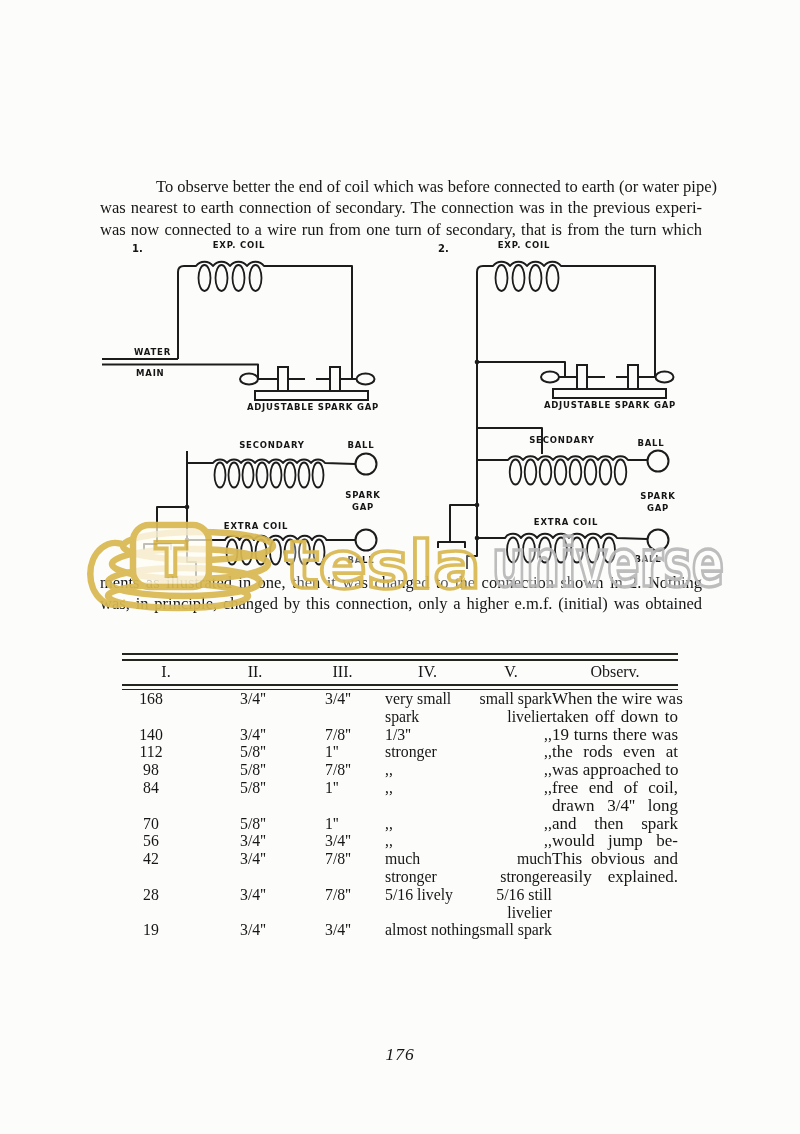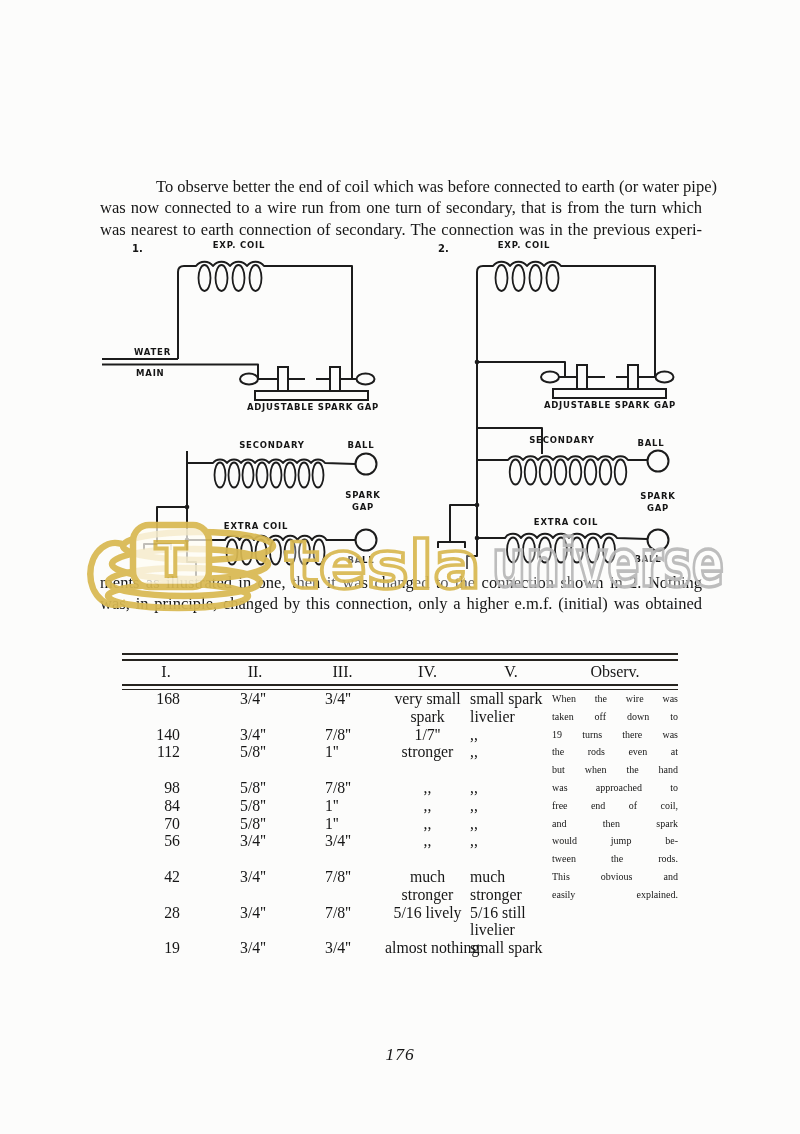--- a/index.html
+++ b/index.html
@@ -24,38 +24,38 @@
   .wm-text{font-family:"DejaVu Sans",sans-serif;font-weight:bold;}
   
   .tbl-rule{position:absolute;left:122px;width:556px;background:#26241f;}
   .t-head{position:absolute;left:122px;top:663px;width:556px;display:grid;
           grid-template-columns:88px 90px 85px 85px 82px 126px;font-size:16px;}
   .t-head div{text-align:center;}
   .t-body{position:absolute;left:122px;top:690px;width:556px;}
   .t-row{display:grid;grid-template-columns:88px 90px 85px 85px 82px 126px;
          height:17.8px;line-height:17.8px;font-size:15.8px;}
   .t-cell{white-space:nowrap;overflow:visible;}
-  .t-cell.c0{text-align:right;padding-right:30px;}
+  .t-cell.c0{text-align:center;padding-right:30px;}
   .t-cell.c1{text-align:left;padding-left:30px;}
   .t-cell.c2{text-align:left;padding-left:25px;}
-  .t-cell.c3{text-align:center;}
-  .t-cell.c4{text-align:left;}
-  .t-cell.c5{text-align:justify;text-align-last:justify;font-size:10px;}
+  .t-cell.c3{text-align:left;}
+  .t-cell.c4{text-align:right;}
+  .t-cell.c5{text-align:justify;text-align-last:justify;font-size:17px;}
   .page-num{position:absolute;left:0;top:1044px;width:800px;text-align:center;
             font-style:italic;font-size:17.5px;letter-spacing:1px;}
 </style>
 </head>
 <body>
 
 <div class="page">
 
   <div class="para" style="top:176px;">
     <div class="pline indent">To observe better the end of coil which was before connected to earth (or water pipe)</div>
+    <div class="pline">was nearest to earth connection of secondary. The connection was in the previous experi-</div>
     <div class="pline">was now connected to a wire run from one turn of secondary, that is from the turn which</div>
-    <div class="pline">was nearest to earth connection of secondary. The connection was in the previous experi-</div>
   </div>
 
   <svg class="diagram" width="620" height="362" viewBox="0 0 620 362">
 
     <text class="dnum" x="32" y="14">1.</text>
     <text class="dlab" x="139" y="10" text-anchor="middle">EXP. COIL</text>
 
     <path class="wire" d="M78,121 L78,34 Q78,28 84,28 L96,28 a10,9 0 0 1 17,0 a10,9 0 0 1 17,0 a10,9 0 0 1 17,0 a10,9 0 0 1 17,0 L252,28 L252,141"></path>
     <ellipse class="loop" cx="104.5" cy="40" rx="6" ry="13"></ellipse>
     <ellipse class="loop" cx="121.5" cy="40" rx="6" ry="13"></ellipse>
@@ -185,79 +185,71 @@
         <div class="t-cell c1"></div>
         <div class="t-cell c2"></div>
         <div class="t-cell c3">spark</div>
         <div class="t-cell c4">livelier</div>
         <div class="t-cell c5">taken off down to</div>
       </div>
       <div class="t-row">
         <div class="t-cell c0">140</div>
         <div class="t-cell c1">3/4''</div>
         <div class="t-cell c2">7/8''</div>
-        <div class="t-cell c3">1/7''</div>
+        <div class="t-cell c3">1/3''</div>
         <div class="t-cell c4">,,</div>
         <div class="t-cell c5">19 turns there was</div>
       </div>
       <div class="t-row">
         <div class="t-cell c0">112</div>
         <div class="t-cell c1">5/8''</div>
         <div class="t-cell c2">1''</div>
         <div class="t-cell c3">stronger</div>
         <div class="t-cell c4">,,</div>
         <div class="t-cell c5">the rods even at</div>
+      </div>
+      <div class="t-row">
+        <div class="t-cell c0">98</div>
+        <div class="t-cell c1">5/8''</div>
+        <div class="t-cell c2">7/8''</div>
+        <div class="t-cell c3">,,</div>
+        <div class="t-cell c4">,,</div>
+        <div class="t-cell c5">was approached to</div>
+      </div>
+      <div class="t-row">
+        <div class="t-cell c0">84</div>
+        <div class="t-cell c1">5/8''</div>
+        <div class="t-cell c2">1''</div>
+        <div class="t-cell c3">,,</div>
+        <div class="t-cell c4">,,</div>
+        <div class="t-cell c5">free end of coil,</div>
       </div>
       <div class="t-row">
         <div class="t-cell c0"></div>
         <div class="t-cell c1"></div>
         <div class="t-cell c2"></div>
         <div class="t-cell c3"></div>
         <div class="t-cell c4"></div>
-        <div class="t-cell c5">but when the hand</div>
-      </div>
-      <div class="t-row">
-        <div class="t-cell c0">98</div>
-        <div class="t-cell c1">5/8''</div>
-        <div class="t-cell c2">7/8''</div>
-        <div class="t-cell c3">,,</div>
-        <div class="t-cell c4">,,</div>
-        <div class="t-cell c5">was approached to</div>
-      </div>
-      <div class="t-row">
-        <div class="t-cell c0">84</div>
-        <div class="t-cell c1">5/8''</div>
-        <div class="t-cell c2">1''</div>
-        <div class="t-cell c3">,,</div>
-        <div class="t-cell c4">,,</div>
-        <div class="t-cell c5">free end of coil,</div>
+        <div class="t-cell c5">drawn 3/4'' long</div>
       </div>
       <div class="t-row">
         <div class="t-cell c0">70</div>
         <div class="t-cell c1">5/8''</div>
         <div class="t-cell c2">1''</div>
         <div class="t-cell c3">,,</div>
         <div class="t-cell c4">,,</div>
         <div class="t-cell c5">and then spark</div>
       </div>
       <div class="t-row">
         <div class="t-cell c0">56</div>
         <div class="t-cell c1">3/4''</div>
         <div class="t-cell c2">3/4''</div>
         <div class="t-cell c3">,,</div>
         <div class="t-cell c4">,,</div>
         <div class="t-cell c5">would jump be-</div>
-      </div>
-      <div class="t-row">
-        <div class="t-cell c0"></div>
-        <div class="t-cell c1"></div>
-        <div class="t-cell c2"></div>
-        <div class="t-cell c3"></div>
-        <div class="t-cell c4"></div>
-        <div class="t-cell c5">tween the rods.</div>
       </div>
       <div class="t-row">
         <div class="t-cell c0">42</div>
         <div class="t-cell c1">3/4''</div>
         <div class="t-cell c2">7/8''</div>
         <div class="t-cell c3">much</div>
         <div class="t-cell c4">much</div>
         <div class="t-cell c5">This obvious and</div>
       </div>
       <div class="t-row">

